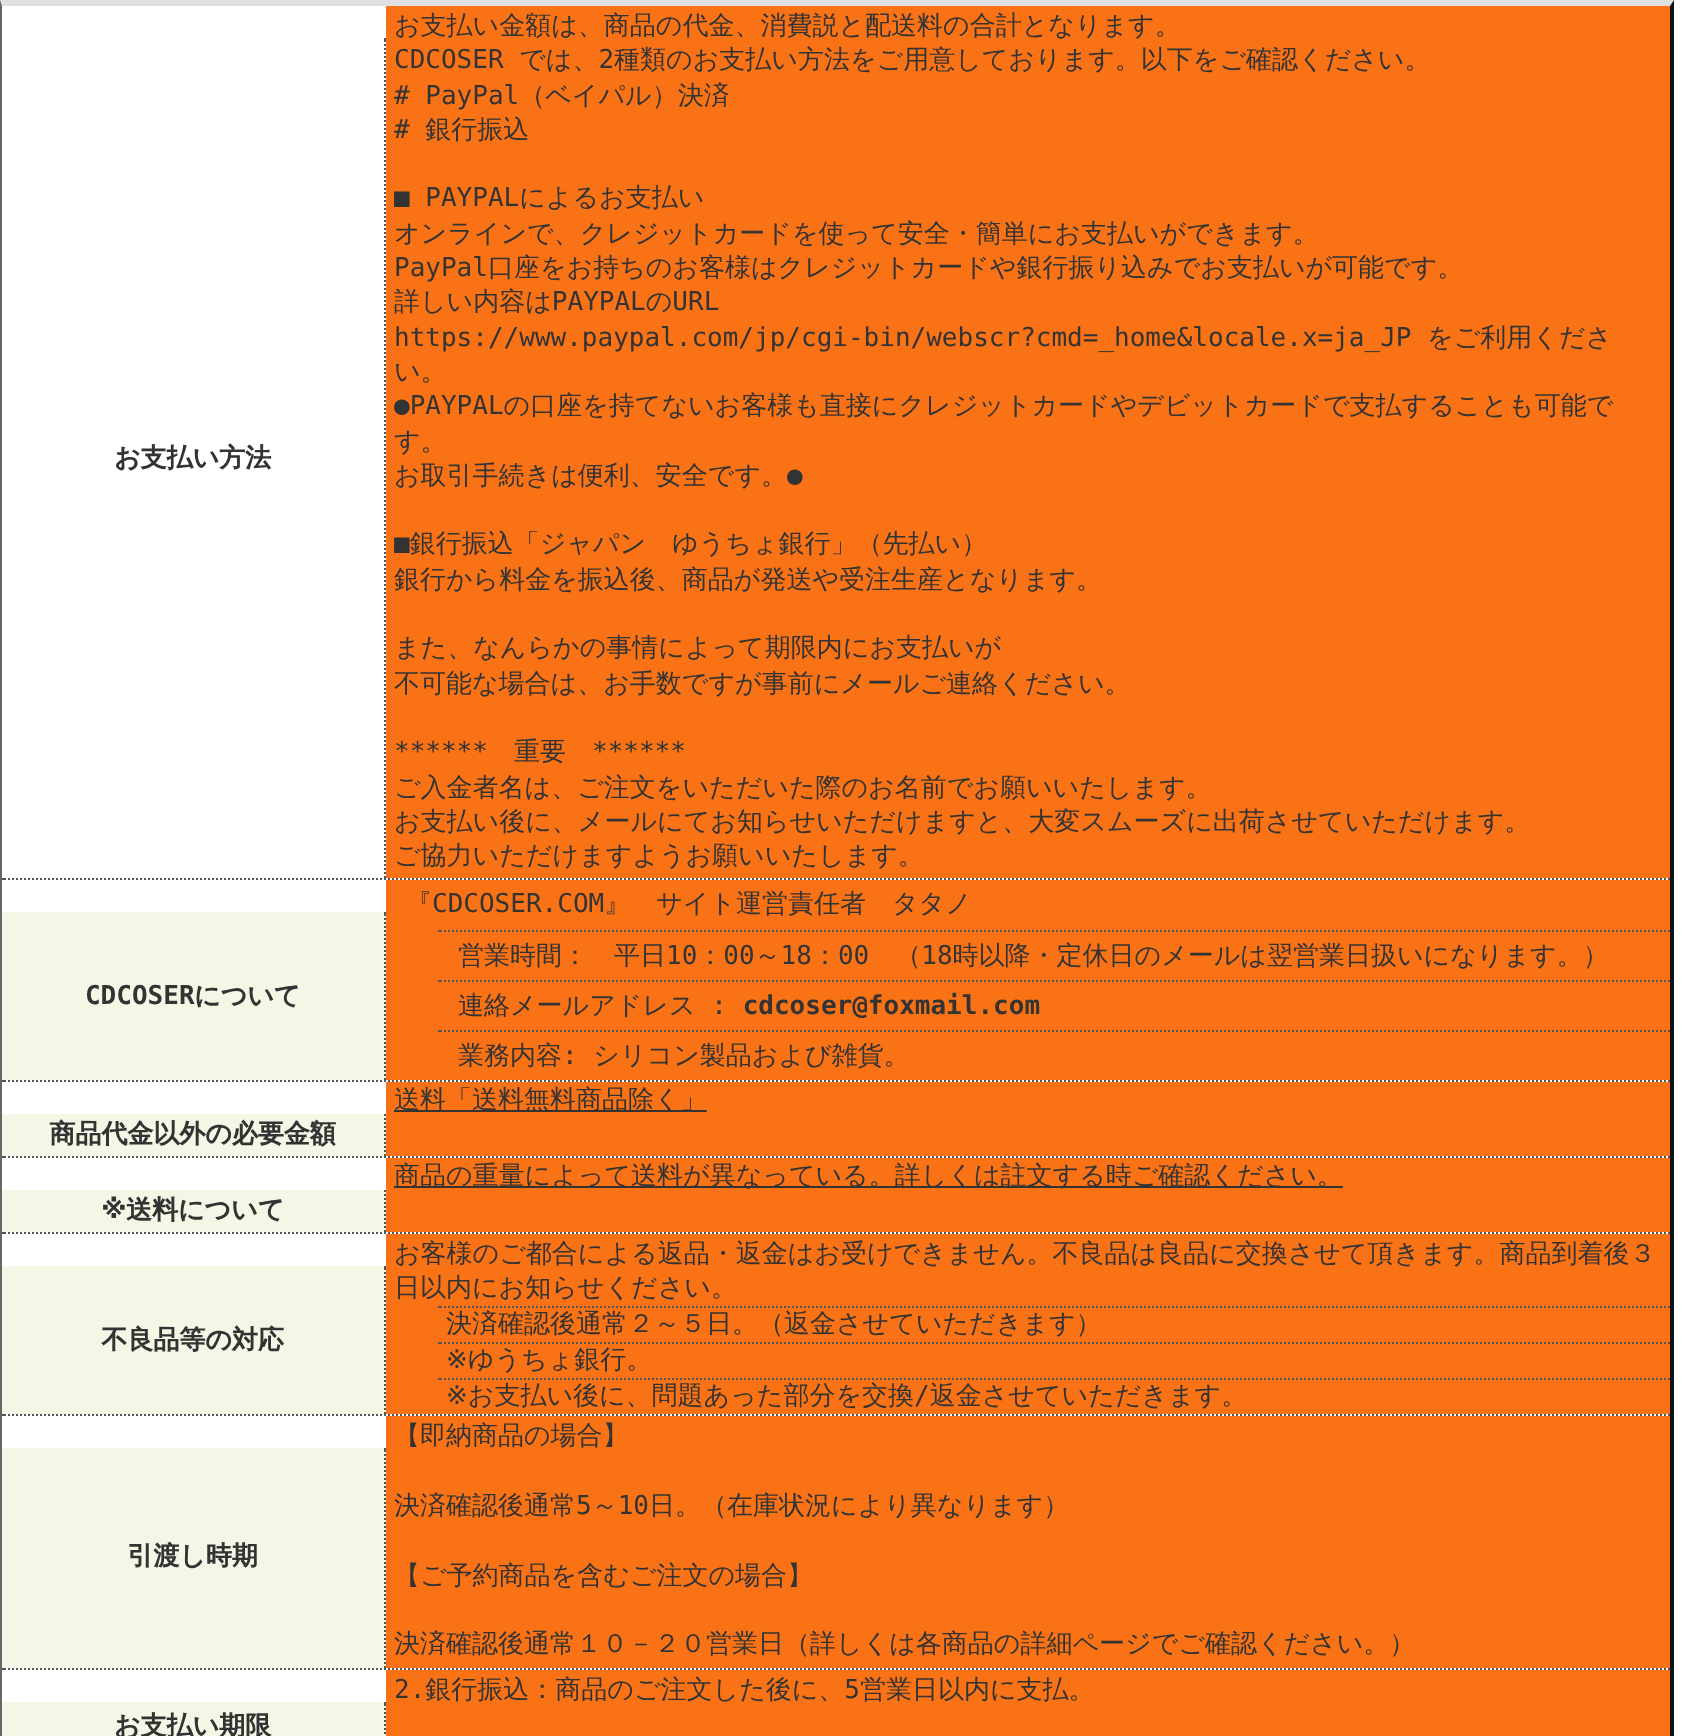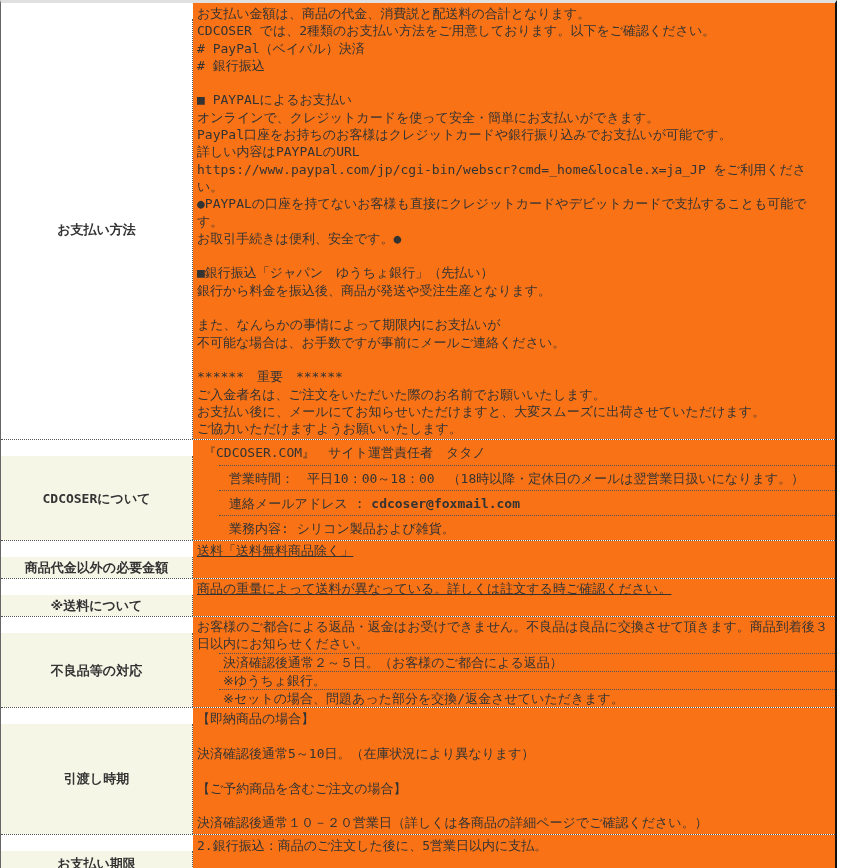--- a/index.html
+++ b/index.html
@@ -124,23 +124,23 @@
       <div class="cell-h">※送料について</div>
       <div class="cell-c">
         <div class="slimline">商品の重量によって送料が異なっている。詳しくは註文する時ご確認ください。</div>
       </div>
     </div>
 
     <div class="row r-defect">
       <div class="cell-h">不良品等の対応</div>
       <div class="cell-c">
         <div class="sub slim" style="padding-top:2px;font-family:Liberation Mono, monospace;">お客様のご都合による返品・返金はお受けできません。不良品は良品に交換させて頂きます。商品到着後３日以内にお知らせください。</div>
-        <div class="sub slim">決済確認後通常２～５日。（お客様のご都合による返品）</div>
+        <div class="sub slim">決済確認後通常２～５日。（返金させていただきます）</div>
         <div class="sub slim">※ゆうちょ銀行。</div>
-        <div class="sub slim">※セットの場合、問題あった部分を交換/返金させていただきます。</div>
+        <div class="sub slim">※お支払い後に、問題あった部分を交換/返金させていただきます。</div>
       </div>
     </div>
 
     <div class="row r-deliver">
       <div class="cell-h">引渡し時期</div>
       <div class="cell-c">
         <div class="text">【即納商品の場合】
 
 決済確認後通常5～10日。（在庫状況により異なります）
 

